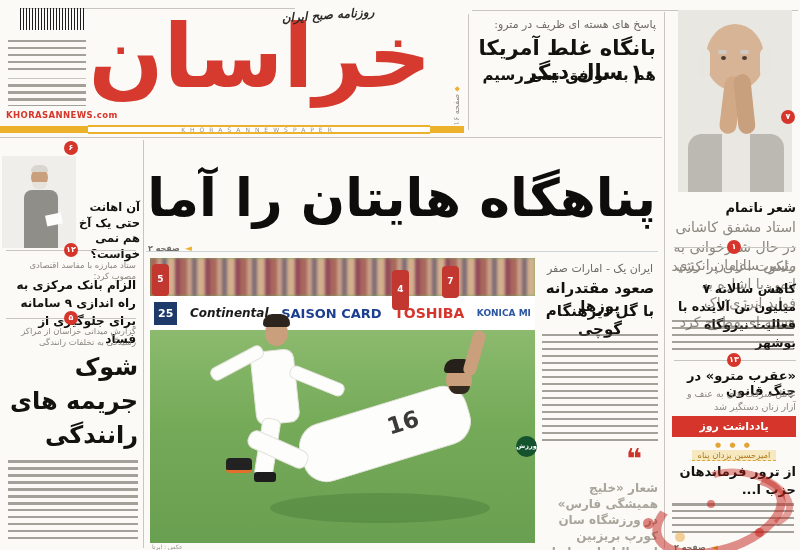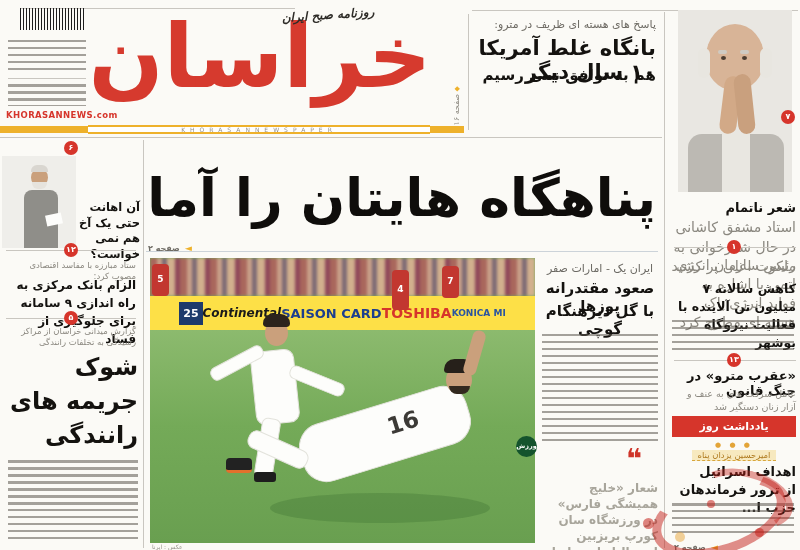--- a/index.html
+++ b/index.html
@@ -36,22 +36,22 @@
   .lead-kicker{position:absolute;left:148px;top:141px;width:508px;text-align:right;
                font-size:15px;font-weight:bold;color:#24221e;}
   .lead-head{position:absolute;left:148px;top:150px;width:508px;text-align:right;font-size:52px;
              font-weight:bold;color:#0f0d0b;line-height:96px;white-space:nowrap;overflow:hidden;letter-spacing:-2px;}
   .pageref{font-size:8px;color:#6e6b64;font-weight:bold;}
   .yarrow{color:#eeb12b;font-size:9px;}
   
   .photo{position:absolute;left:150px;top:258px;width:385px;height:285px;overflow:hidden;background:#74a85b;}
   .crowd{position:absolute;left:0;top:0;width:100%;height:38px;filter:blur(1.6px);
          background:repeating-linear-gradient(90deg,#a9675c 0 7px,#c9a089 7px 12px,#7d6a74 12px 17px,#d2b08e 17px 25px,#90485a 25px 30px);}
-  .adboard{position:absolute;left:0;top:38px;width:100%;height:34px;background:#fde047;direction:ltr;
-           display:flex;align-items:center;justify-content:center;padding:0 4px;box-sizing:border-box;overflow:hidden;}
+  .adboard{position:absolute;left:0;top:38px;width:100%;height:34px;background:#ffffff;direction:ltr;
+           display:flex;align-items:center;justify-content:space-between;padding:0 4px;box-sizing:border-box;overflow:hidden;}
   .ad{white-space:nowrap;font-weight:bold;}
   .ad-25{background:#1d3a6b;color:#fff;font-size:11px;padding:5px 4px;}
   .ad-conti{color:#1a1a1a;font-size:12px;font-style:italic;}
   .ad-saison{color:#1c3f8f;font-size:13px;}
   .ad-tosh{color:#d6352b;font-size:14px;}
   .ad-konica{color:#2a55a0;font-size:9px;}
   .pitch{position:absolute;left:0;top:72px;width:100%;height:213px;
          background:linear-gradient(180deg,#8cba6e,#74aa58 45%,#699f50),
                     repeating-linear-gradient(175deg,rgba(255,255,255,.06) 0 16px,rgba(0,0,0,.04) 16px 32px);}
   .pp{position:absolute;}
@@ -219,21 +219,20 @@
 
   <div class="rule" style="left:674px;top:360px;width:122px;"></div>
   <div class="badge" style="left:727px;top:353px;">۱۳</div>
   <div class="abs sb bold" style="top:368px;font-size:13px;">«عقرب مترو» در چنگ قانون</div>
   <div class="abs sb gray" style="top:387px;font-size:9.5px;line-height:1.4;">عامل سرقت های به عنف و آزار زنان دستگیر شد</div>
 
   <div class="banner">یادداشت روز</div>
   <div class="dots">● ● ●</div>
   <div class="author"><span>امیرحسین یزدان پناه</span></div>
   <div class="abs sb bold" style="top:463px;font-size:13px;line-height:1.4;">
-    <div>اهداف اسرائیل</div>
     <div>از ترور فرماندهان حزب ا...</div>
   </div>
   <div class="lines" style="left:672px;top:503px;width:122px;height:30px;"></div>
   <div class="abs" style="left:674px;top:535px;">
     <span class="yarrow">◄</span>
     <span class="pageref">صفحه ۲</span>
   </div>
 
   <div class="wm">
     <div class="s1"></div>

